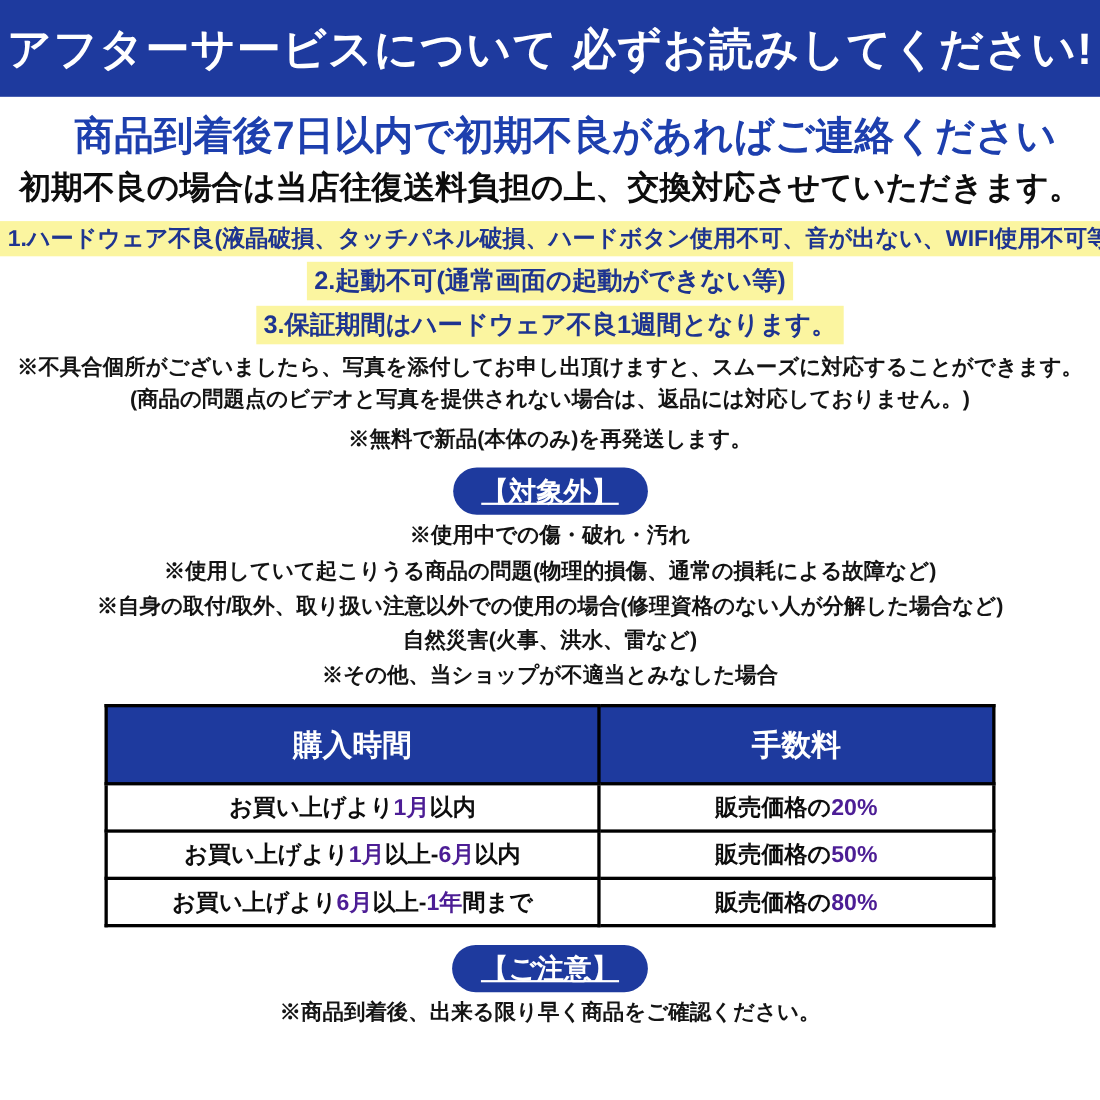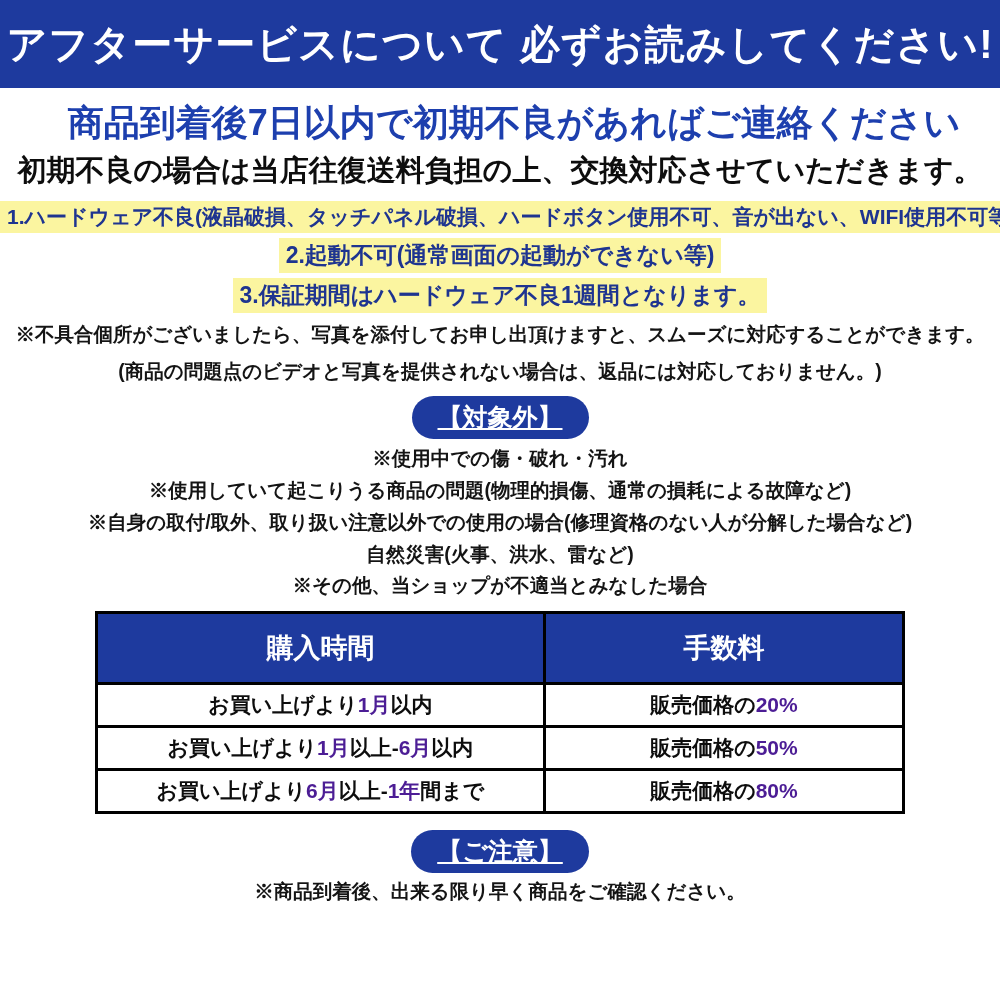--- a/index.html
+++ b/index.html
@@ -109,20 +109,21 @@
 
   <div class="hl-wrap">
     <div class="hl-line hl-1"><span class="hl">1.ハードウェア不良(液晶破損、タッチパネル破損、ハードボタン使用不可、音が出ない、WIFI使用不可等)</span></div>
     <div class="hl-line hl-2"><span class="hl">2.起動不可(通常画面の起動ができない等)</span></div>
     <div class="hl-line hl-3"><span class="hl">3.保証期間はハードウェア不良1週間となります。</span></div>
   </div>
 
   <div class="notes-initial">
     <div class="note">※不具合個所がございましたら、写真を添付してお申し出頂けますと、スムーズに対応することができます。</div>
     <div class="note">(商品の問題点のビデオと写真を提供されない場合は、返品には対応しておりません。)</div>
+    <div class="note">※無料で新品(本体のみ)を再発送します。</div>
   </div>
 
   <div class="badge-row">
     <span class="pill">【対象外】</span>
   </div>
 
   <div class="exclusions">
     <div class="note">※使用中での傷・破れ・汚れ</div>
     <div class="note">※使用していて起こりうる商品の問題(物理的損傷、通常の損耗による故障など)</div>
     <div class="note">※自身の取付/取外、取り扱い注意以外での使用の場合(修理資格のない人が分解した場合など)</div>

